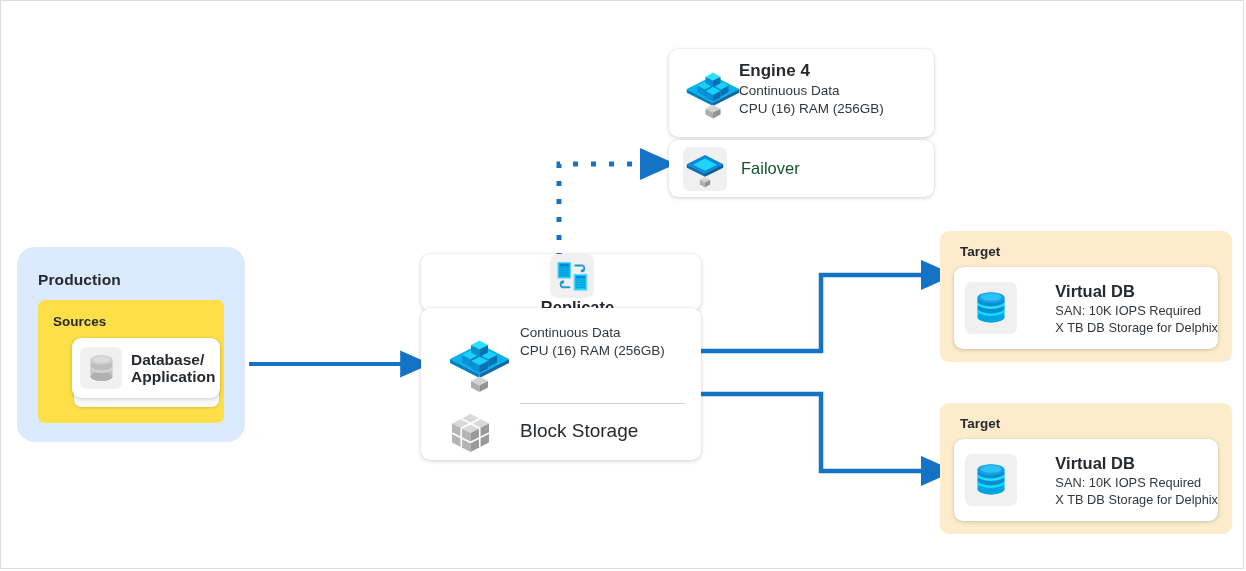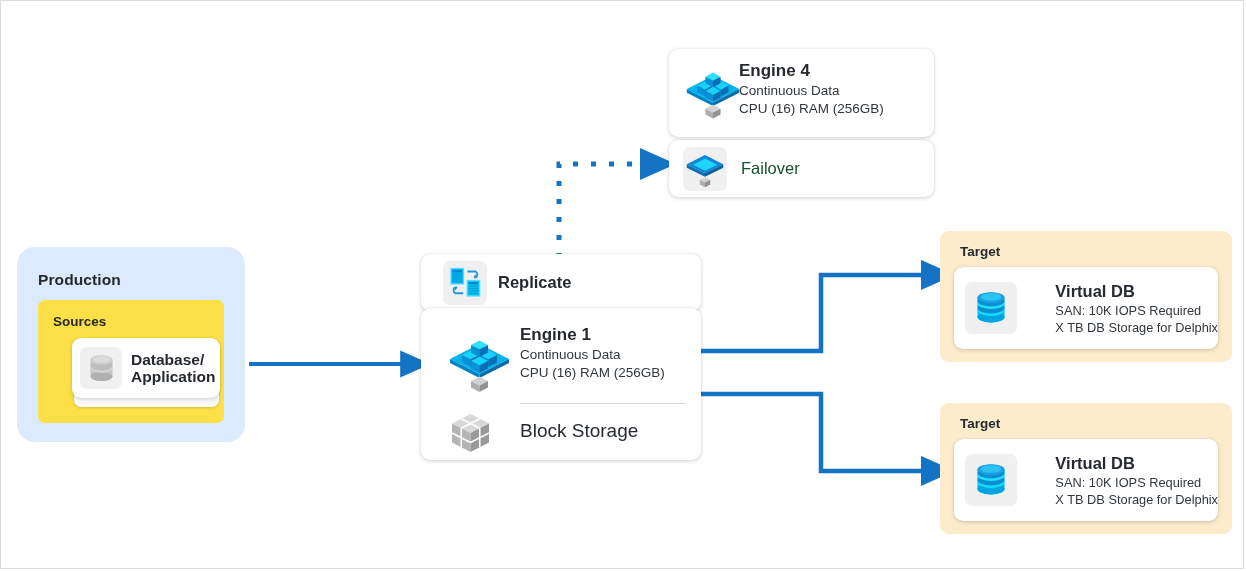--- a/index.html
+++ b/index.html
@@ -58,21 +58,21 @@
   .tile{
     background:#f0f0f0;border-radius:7px;
     display:flex;align-items:center;justify-content:center;
     flex:0 0 auto;
   }
 
   
   #center-stack{left:420px;top:253px;width:280px;height:206px;}
   #replicate-row{
     position:absolute;left:0;top:0;width:280px;height:57px;
-    display:flex;align-items:center;padding-left:22px;box-sizing:border-box;
+    display:flex;align-items:center;padding-left:22px;box-sizing:border-box;flex-direction:column;
   }
   #replicate-label{font-size:16.5px;font-weight:bold;color:#262a30;margin-left:11px;}
   #engine1-card{
     position:absolute;left:0;top:54px;width:280px;height:152px;
   }
   #engine1-icon{position:absolute;left:27px;top:19px;}
   #engine1-text{position:absolute;left:99px;top:16px;}
   .eng-title{font-size:17px;font-weight:bold;color:#262a30;line-height:22px;}
   .eng-sub{font-size:13.5px;color:#32373d;line-height:18px;}
   #engine1-divider{
@@ -228,21 +228,20 @@
 
           <g>
             <path d="M23,54 L31.5,49.6 L40,54 L31.5,58.4 Z" fill="#d2d2d2"></path>
             <path d="M23,54 L31.5,58.4 L31.5,65 L23,60.6 Z" fill="#aeaeae"></path>
             <path d="M40,54 L31.5,58.4 L31.5,65 L40,60.6 Z" fill="#929292"></path>
           </g>
         </svg>
       </span>
 
       <div id="engine1-text">
-        <div class="eng-title">Engine 1</div>
         <div class="eng-sub">Continuous Data</div>
         <div class="eng-sub">CPU (16) RAM (256GB)</div>
       </div>
 
       <div id="engine1-divider"></div>
 
       <span id="blockstorage-icon">
         <svg width="43" height="43" viewBox="0 0 43 43" xmlns="http://www.w3.org/2000/svg">
           <path d="M21.5,2 L40,11.5 L21.5,21 L3,11.5 Z" fill="#d8d8d8"></path>
           <path d="M3,11.5 L21.5,21 L21.5,40 L3,30.5 Z" fill="#b4b4b4"></path>

